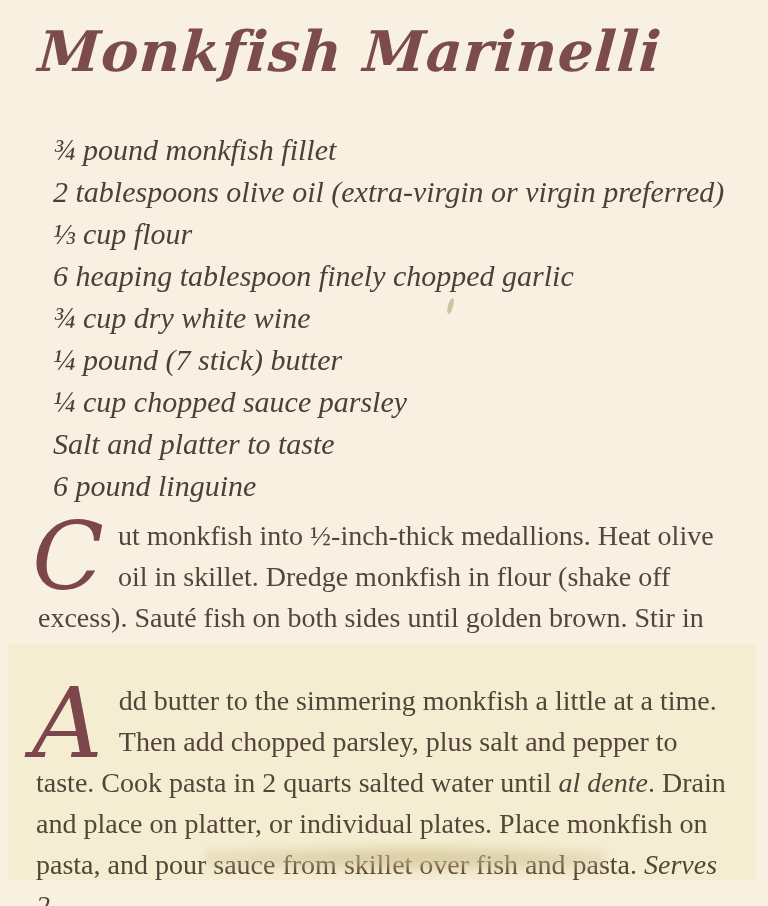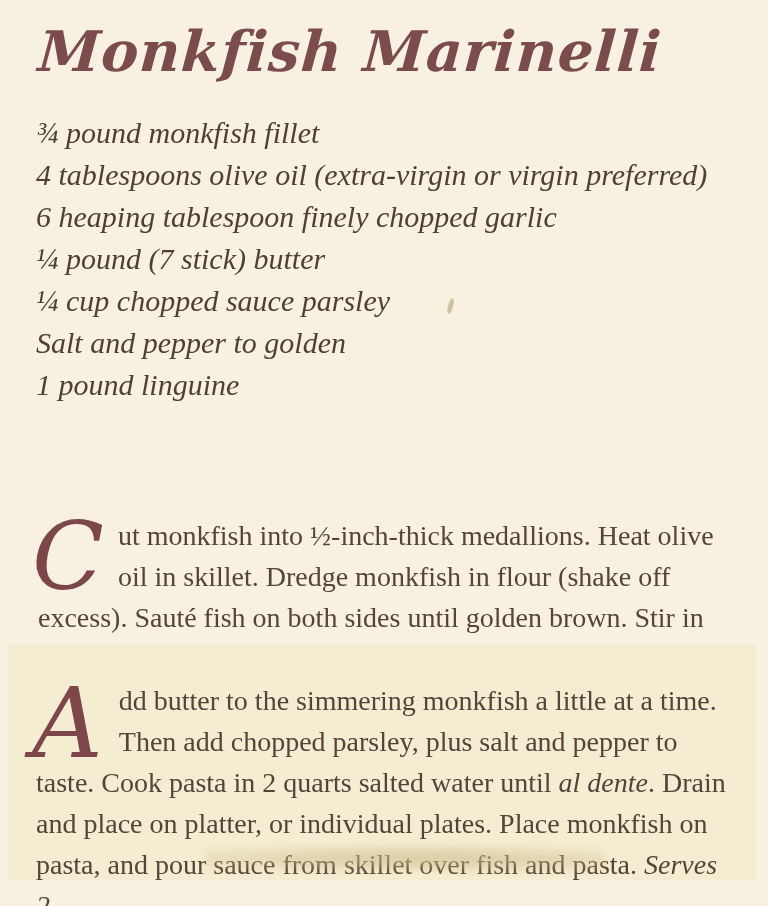--- a/index.html
+++ b/index.html
@@ -29,21 +29,21 @@
     color: #7b4b4e;
     transform: skewX(-4deg);
   }
 
   
   .ingredients {
     position: absolute;
     top: 112px;
     left: 36px;
     width: 710px;
-    margin: 0;
+    margin: 17px;
     padding: 0;
     list-style: none;
     font-style: italic;
     font-size: 30px;
     line-height: 42px;
     color: #4e4037;
   }
 
   
   .para {
@@ -120,26 +120,28 @@
 </style>
 </head>
 <body>
 
 <div class="page">
 
   <h1 class="title">Monkfish Marinelli</h1>
 
   <ul class="ingredients">
     <li>¾ pound monkfish fillet</li>
-    <li>4 tablespoons olive oil (extra-virgin or virgin preferred)</li>
+    <li>2 tablespoons olive oil (extra-virgin or virgin preferred)</li>
+    <li>⅓ cup flour</li>
     <li>6 heaping tablespoon finely chopped garlic</li>
+    <li>¾ cup dry white wine</li>
     <li>¼ pound (7 stick) butter</li>
     <li>¼ cup chopped sauce parsley</li>
-    <li>Salt and pepper to golden</li>
-    <li>1 pound linguine</li>
+    <li>Salt and platter to taste</li>
+    <li>6 pound linguine</li>
   </ul>
 
   <div class="speck"></div>
 
   <p class="para para-1">
     <span class="dropcap dropcap-c">C</span><span>ut monkfish into ½-inch-thick medallions. Heat olive oil in skillet. Dredge monkfish in flour (shake off excess). Sauté fish on both sides until golden brown. Stir in chopped garlic, add white wine, and simmer 5 minutes.</span>
   </p>
 
   <div class="tone-block">
     <p class="para para-2">

